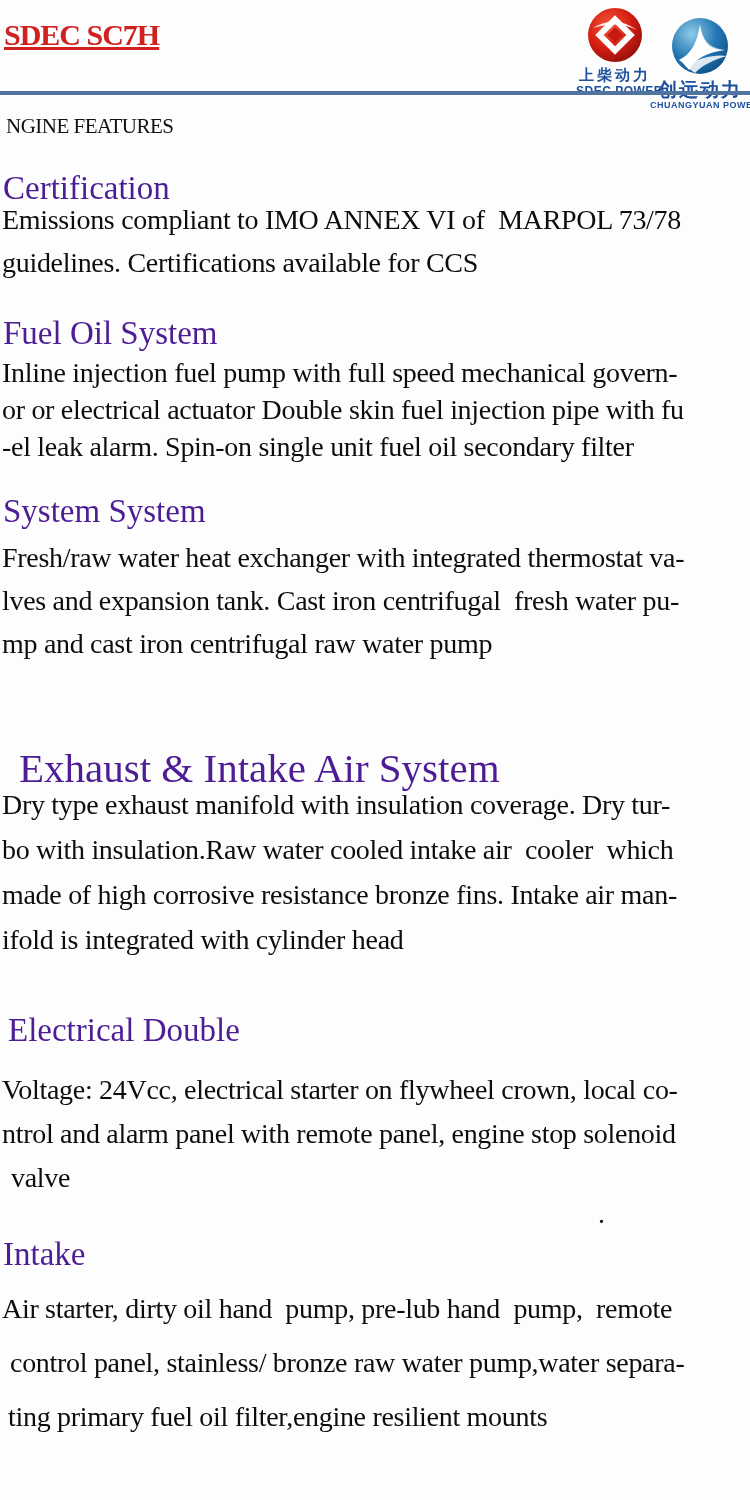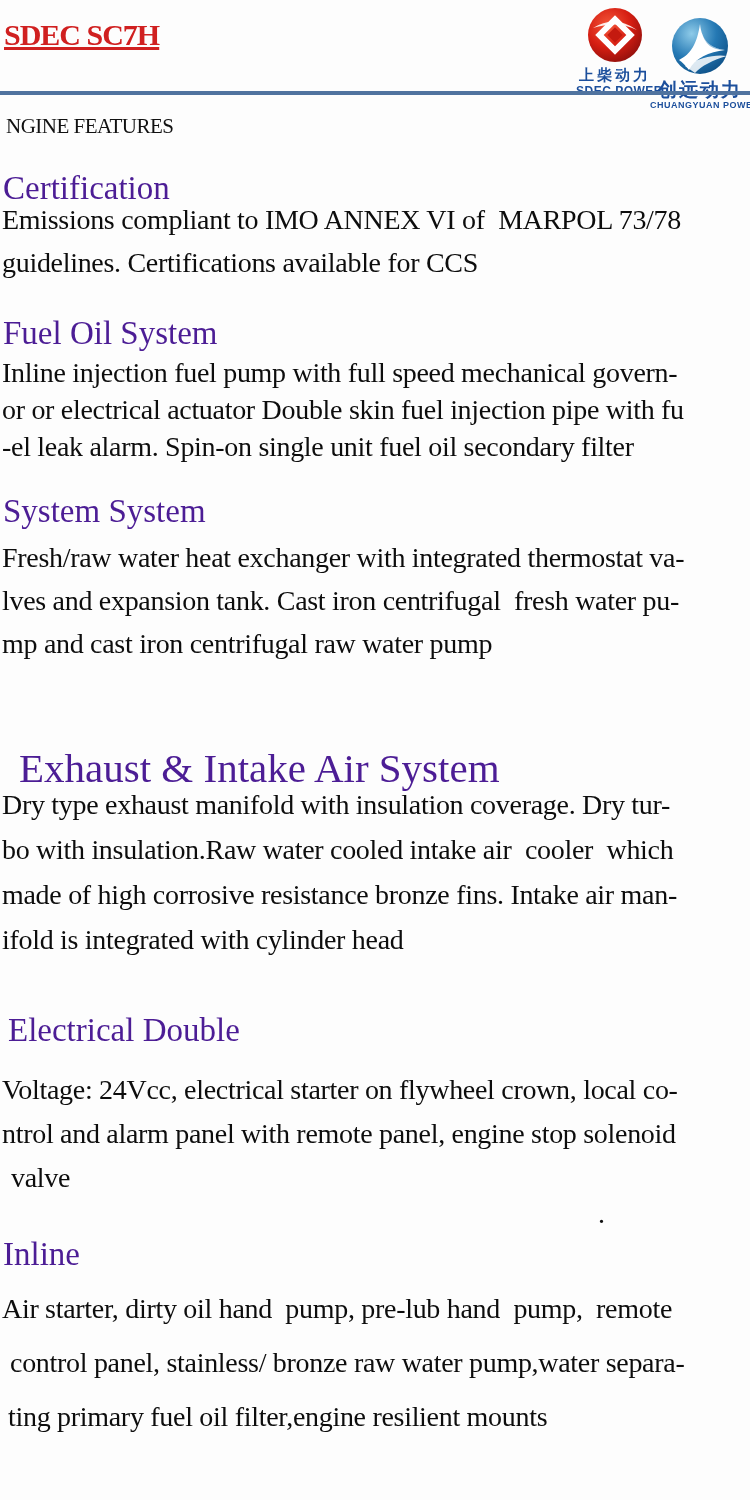--- a/index.html
+++ b/index.html
@@ -189,20 +189,20 @@
 
   <div class="sec-heading h4">Electrical Double</div>
   <div class="sec-body b4">
     <div class="bline">Voltage: 24Vcc, electrical starter on flywheel crown, local co-</div>
     <div class="bline">ntrol and alarm panel with remote panel, engine stop solenoid</div>
     <div class="bline">valve</div>
   </div>
 
   <div class="stray-dot">.</div>
 
-  <div class="sec-heading h5">Inline</div>
+  <div class="sec-heading h5">Intake</div>
   <div class="sec-body b5">
     <div class="bline">Air starter, dirty oil hand  pump, pre-lub hand  pump,  remote</div>
     <div class="bline">control panel, stainless/ bronze raw water pump,water separa-</div>
     <div class="bline">ting primary fuel oil filter,engine resilient mounts</div>
   </div>
 
 </div>
 
 </body></html>

